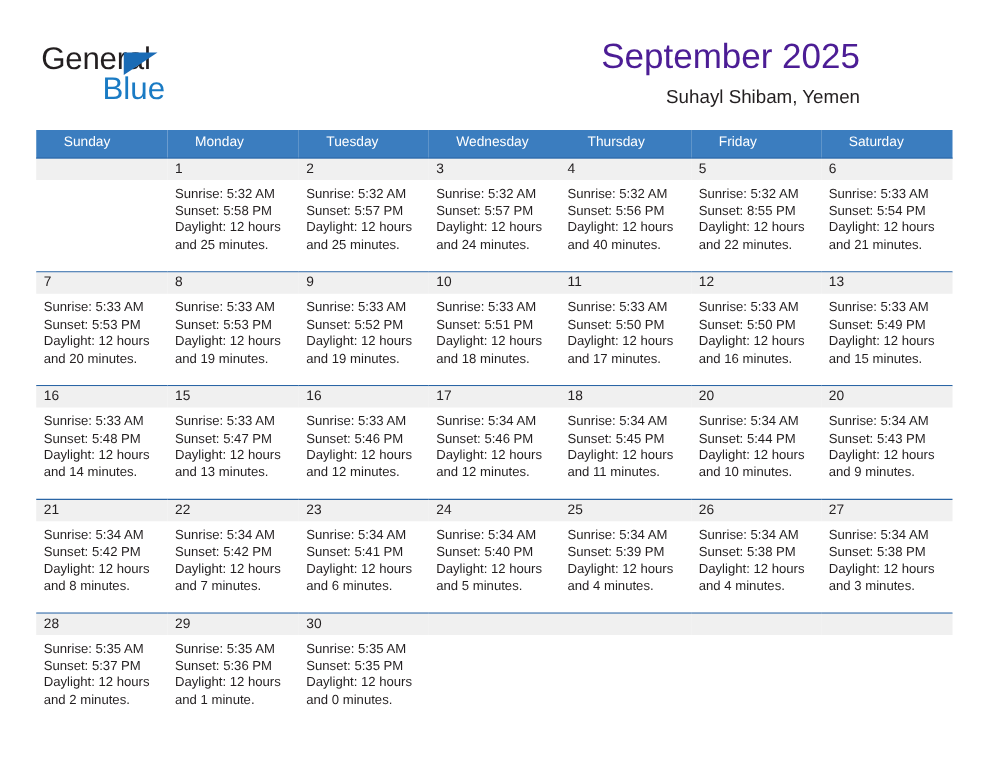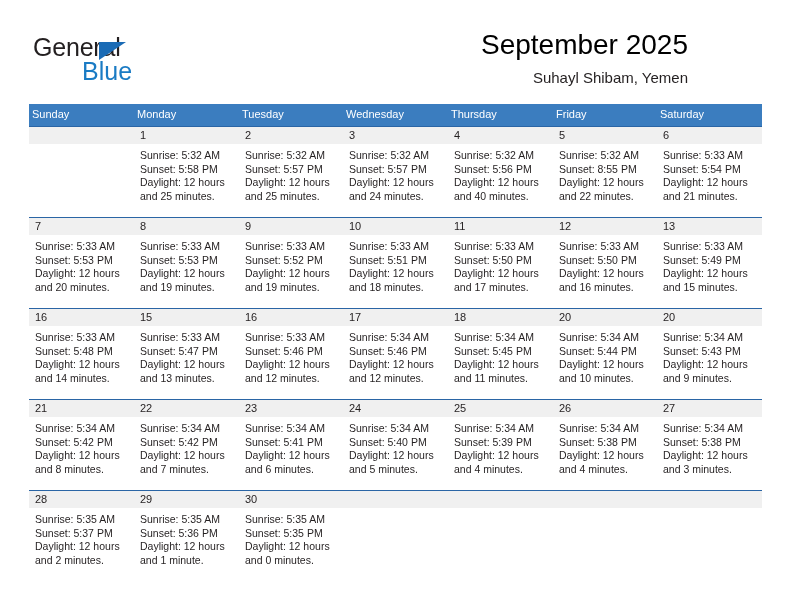--- a/index.html
+++ b/index.html
@@ -67,21 +67,21 @@
 
   .title-block {
     position: absolute;
     right: 36px;
     top: 28px;
     text-align: right;
   }
   .cal-title {
     font-size: 28px;
     font-weight: normal;
-    color: #000000;
+    color: #4c1d95;
     line-height: 34px;
     white-space: nowrap;
   }
   .cal-subtitle {
     margin-top: 6px;
     font-size: 15px;
     color: #231f20;
     line-height: 19px;
     white-space: nowrap;
   }
@@ -97,21 +97,21 @@
     width: 733px;
     border-collapse: collapse;
     table-layout: fixed;
   }
   table.cal th {
     background: #3b7dbf;
     color: #ffffff;
     font-size: 11px;
     font-weight: normal;
     text-align: left;
-    padding: 4px 0 5px 3px;
+    padding: 4px 0 5px 22px;
     height: 12px;
     line-height: 13px;
   }
   table.cal td {
     vertical-align: top;
     padding: 0;
     border-top: 1px solid #2a65a5;
     height: 90px;
   }
   td.daycell {

